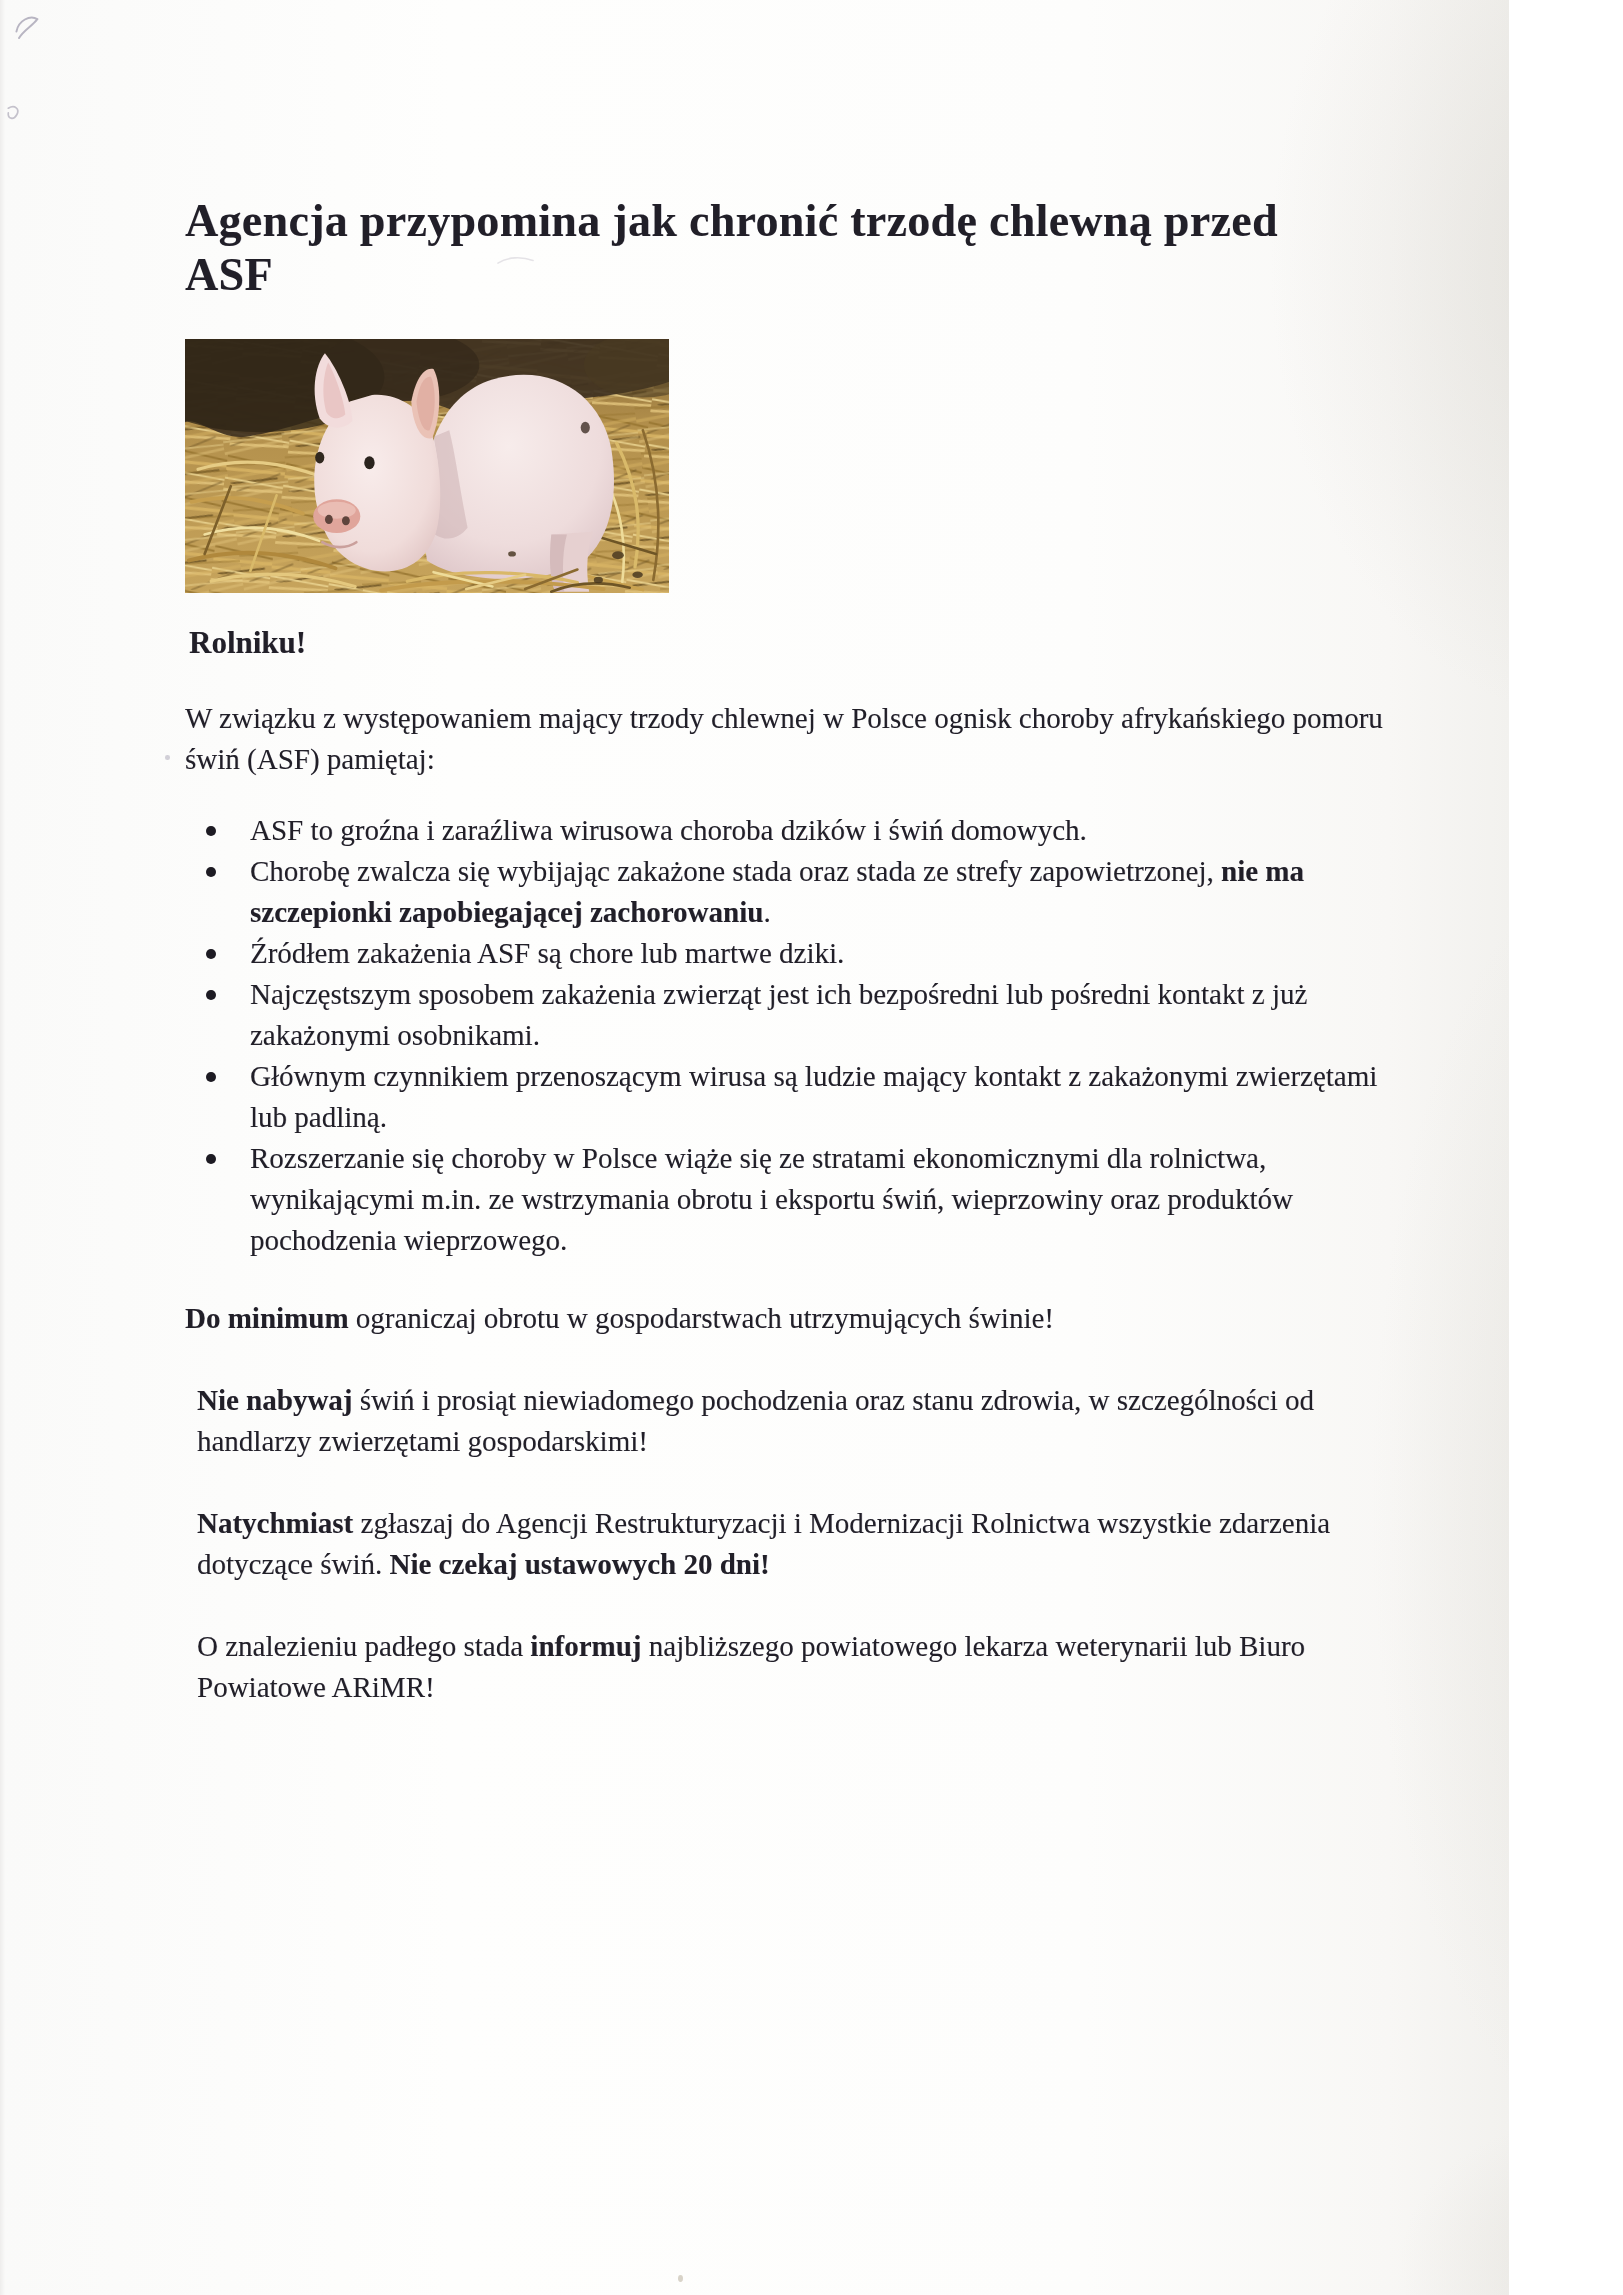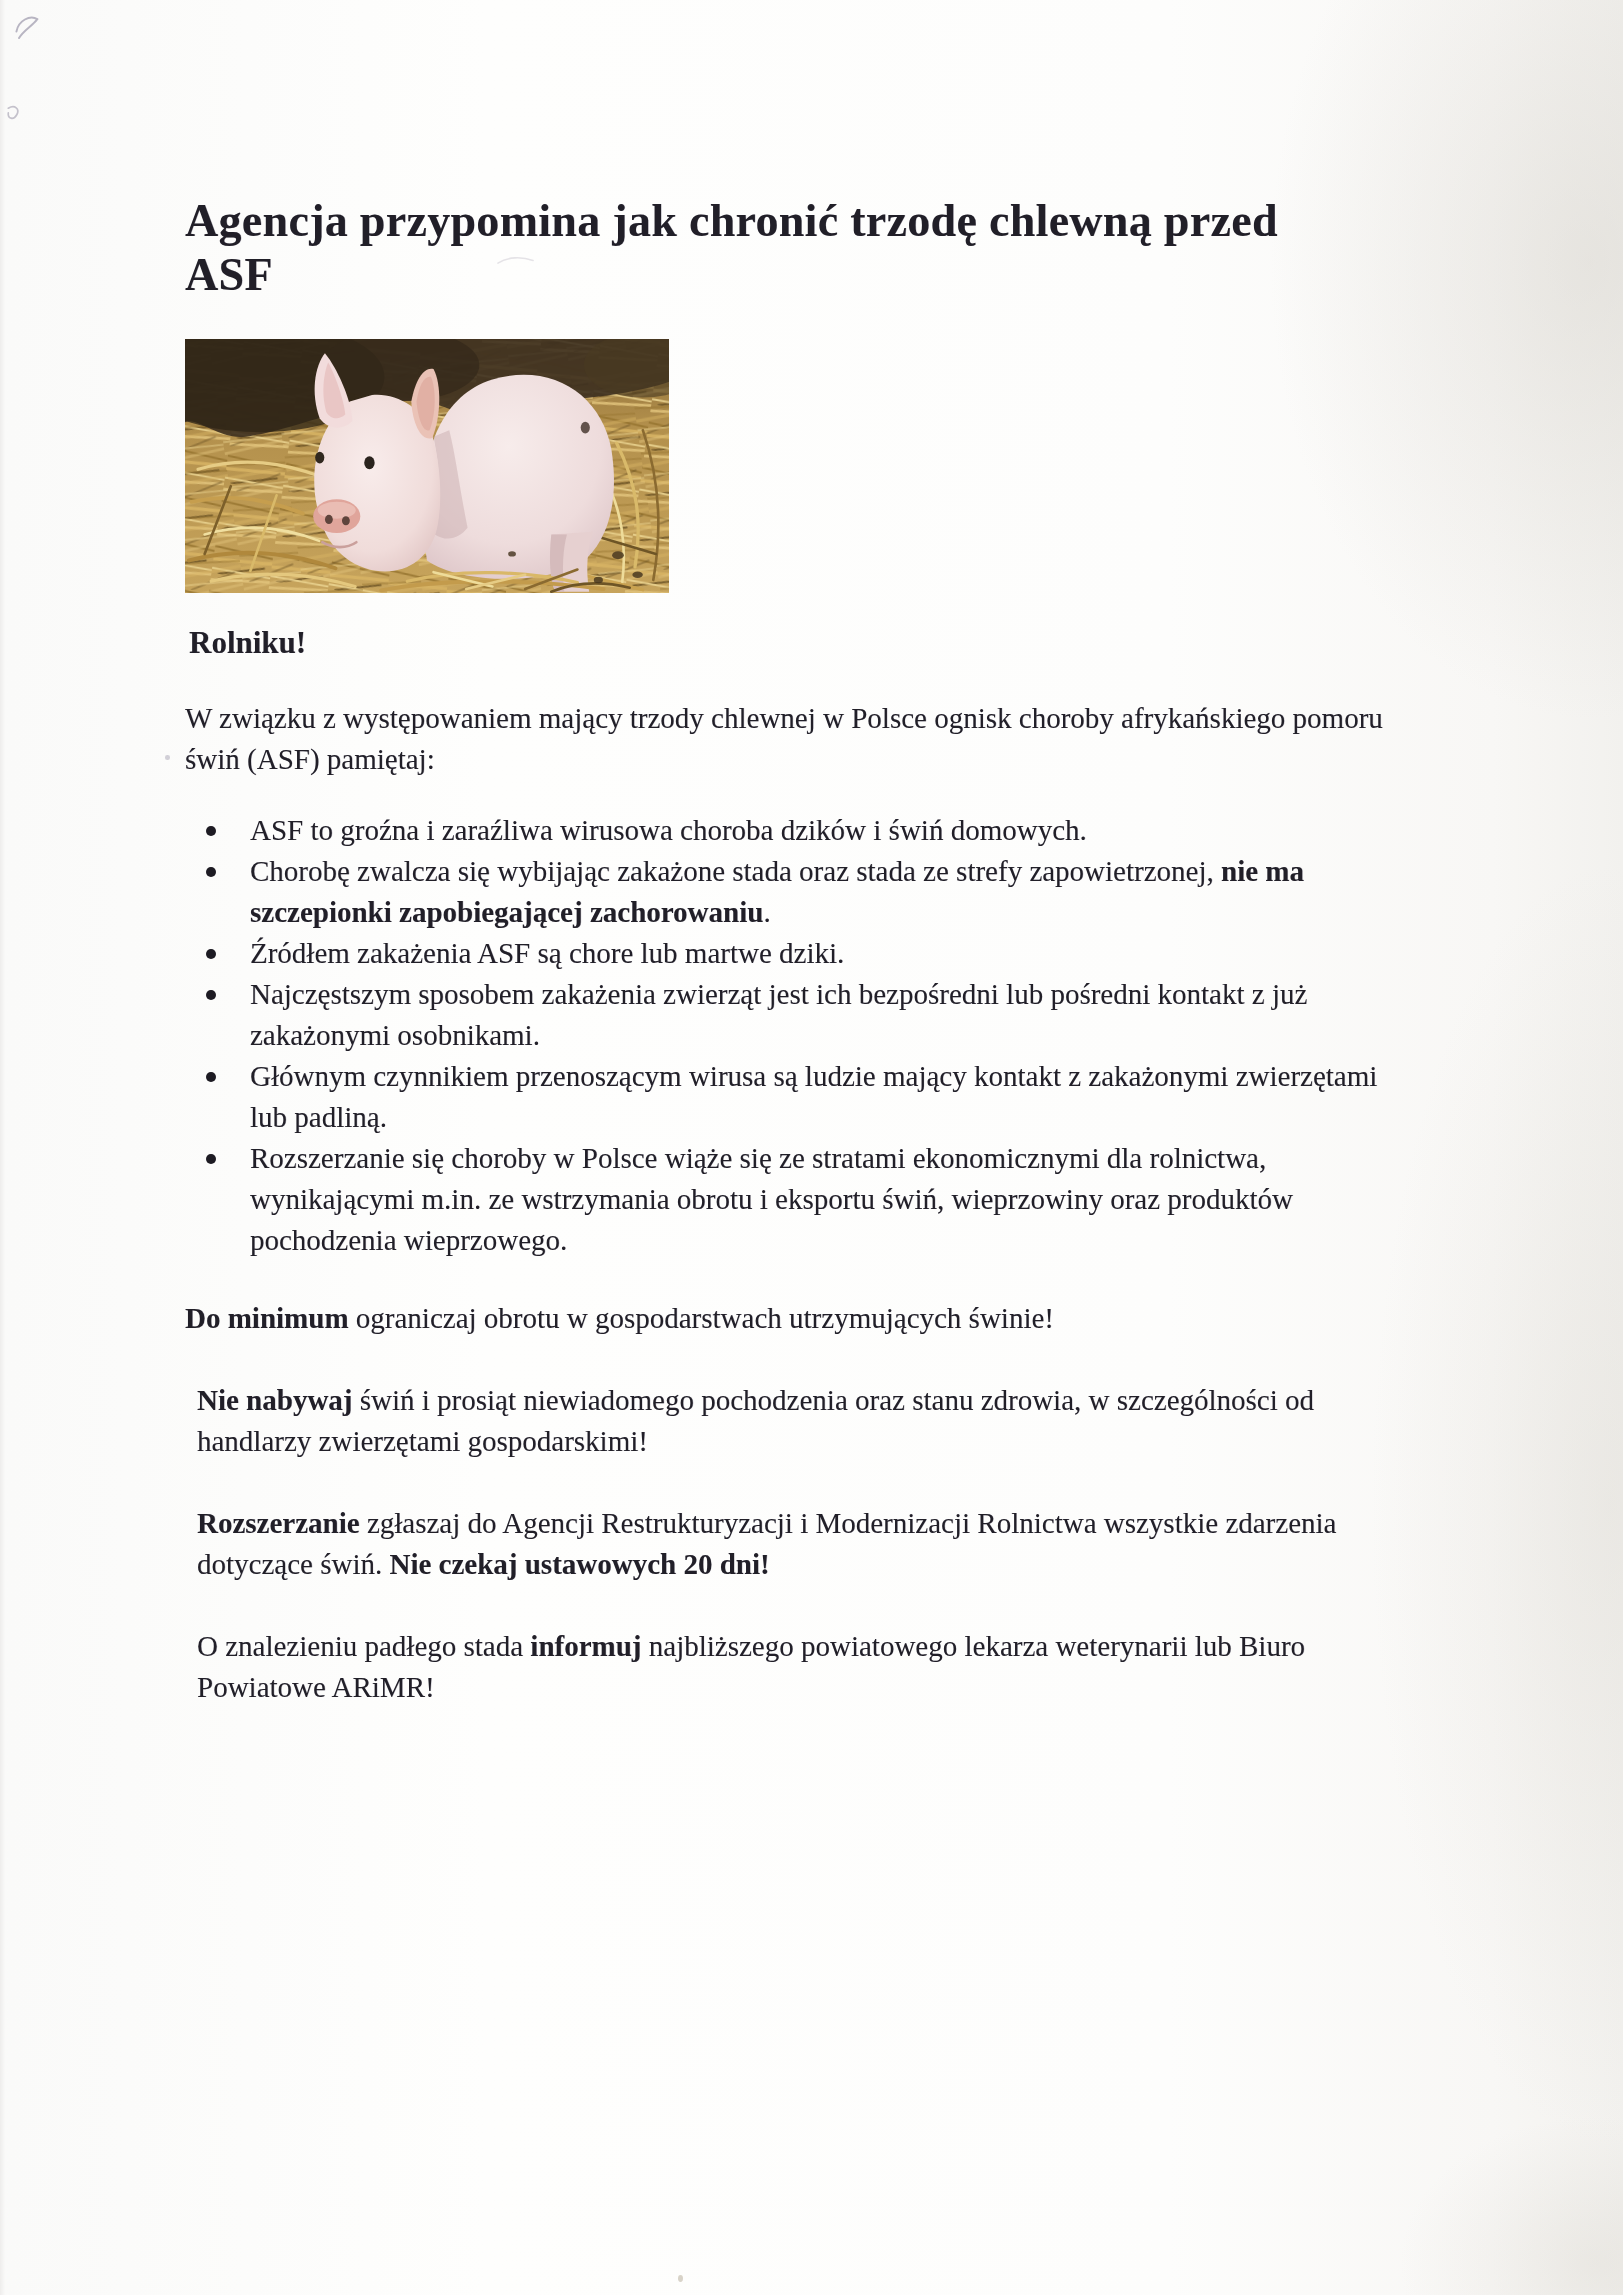--- a/index.html
+++ b/index.html
@@ -3,21 +3,21 @@
 <meta charset="utf-8">
 <style>
   html, body { margin: 0; padding: 0; }
   body {
     width: 1623px; height: 2295px;
     font-family: "Liberation Serif", "DejaVu Serif", serif;
     overflow: hidden;
   }
   .page {
     position: relative;
-    width: 1623px; height: 2295px;
+    width: 1509px; height: 2295px;
     color: #211f28;
     background:
       radial-gradient(ellipse 458px 654px at 1590px 262px, rgba(208,204,196,0.38), rgba(208,204,196,0) 70%),
       radial-gradient(ellipse 340px 916px at 1609px 1505px, rgba(214,210,202,0.30), rgba(214,210,202,0) 70%),
       radial-gradient(ellipse 262px 196px at 1596px 2263px, rgba(205,200,190,0.25), rgba(205,200,190,0) 75%),
       linear-gradient(90deg, #eeedec 0px, #fafaf9 5.2px, #fefefd 30%, #fdfdfc 72%, #f8f7f5 92%, #f2f1ee 100%);
     overflow: hidden;
   }
   .content {
     position: absolute;
@@ -203,18 +203,18 @@
       <li><span><span>ASF to groźna i zaraźliwa wirusowa choroba dzików i świń domowych.</span></span></li>
       <li><span><span>Chorobę zwalcza się wybijając zakażone stada oraz stada ze strefy zapowietrzonej, </span><span class="seg-bold">nie ma szczepionki zapobiegającej zachorowaniu</span><span>.</span></span></li>
       <li><span><span>Źródłem zakażenia ASF są chore lub martwe dziki.</span></span></li>
       <li><span><span>Najczęstszym sposobem zakażenia zwierząt jest ich bezpośredni lub pośredni kontakt z już zakażonymi osobnikami.</span></span></li>
       <li><span><span>Głównym czynnikiem przenoszącym wirusa są ludzie mający kontakt z zakażonymi zwierzętami lub padliną.</span></span></li>
       <li><span><span>Rozszerzanie się choroby w Polsce wiąże się ze stratami ekonomicznymi dla rolnictwa, wynikającymi m.in. ze wstrzymania obrotu i eksportu świń, wieprzowiny oraz produktów pochodzenia wieprzowego.</span></span></li>
     </ul>
 
     <p class="body-text para"><span class="seg-bold">Do minimum</span><span> ograniczaj obrotu w gospodarstwach utrzymujących świnie!</span></p>
     <p class="body-text para"><span class="seg-bold">Nie nabywaj</span><span> świń i prosiąt niewiadomego pochodzenia oraz stanu zdrowia, w szczególności od handlarzy zwierzętami gospodarskimi!</span></p>
-    <p class="body-text para"><span class="seg-bold">Rozszerzanie</span><span> zgłaszaj do Agencji Restrukturyzacji i Modernizacji Rolnictwa wszystkie zdarzenia dotyczące świń. </span><span class="seg-bold">Nie czekaj ustawowych 20 dni!</span></p>
+    <p class="body-text para"><span class="seg-bold">Natychmiast</span><span> zgłaszaj do Agencji Restrukturyzacji i Modernizacji Rolnictwa wszystkie zdarzenia dotyczące świń. </span><span class="seg-bold">Nie czekaj ustawowych 20 dni!</span></p>
     <p class="body-text para"><span>O znalezieniu padłego stada </span><span class="seg-bold">informuj</span><span> najbliższego powiatowego lekarza weterynarii lub Biuro Powiatowe ARiMR!</span></p>
 
   </div>
 </div>
 
 
 </body></html>

